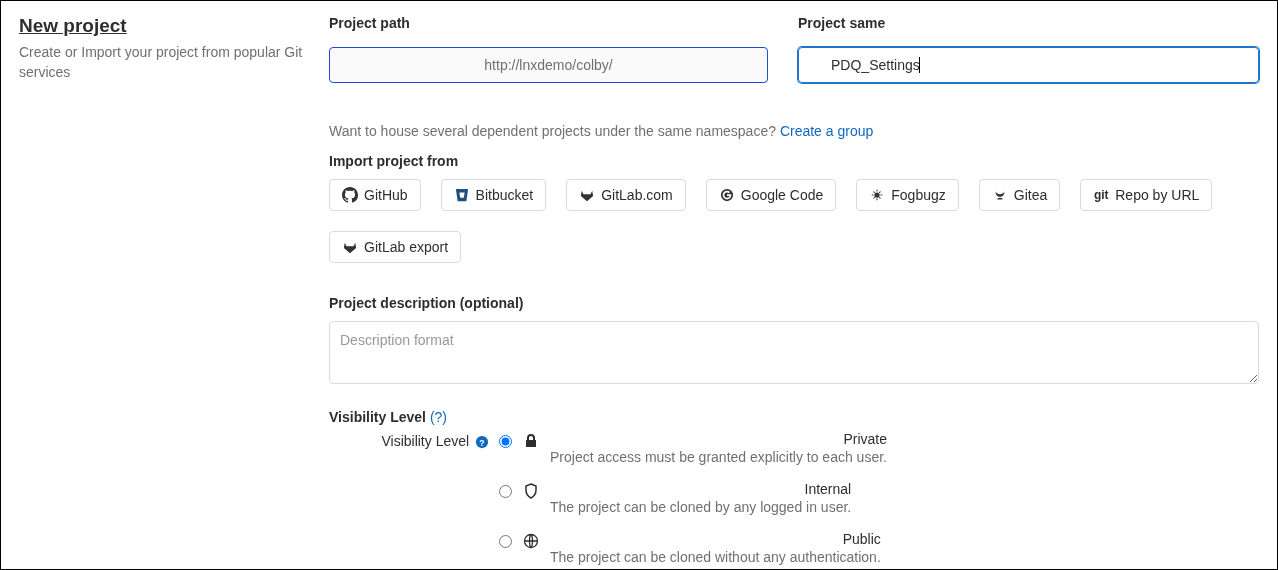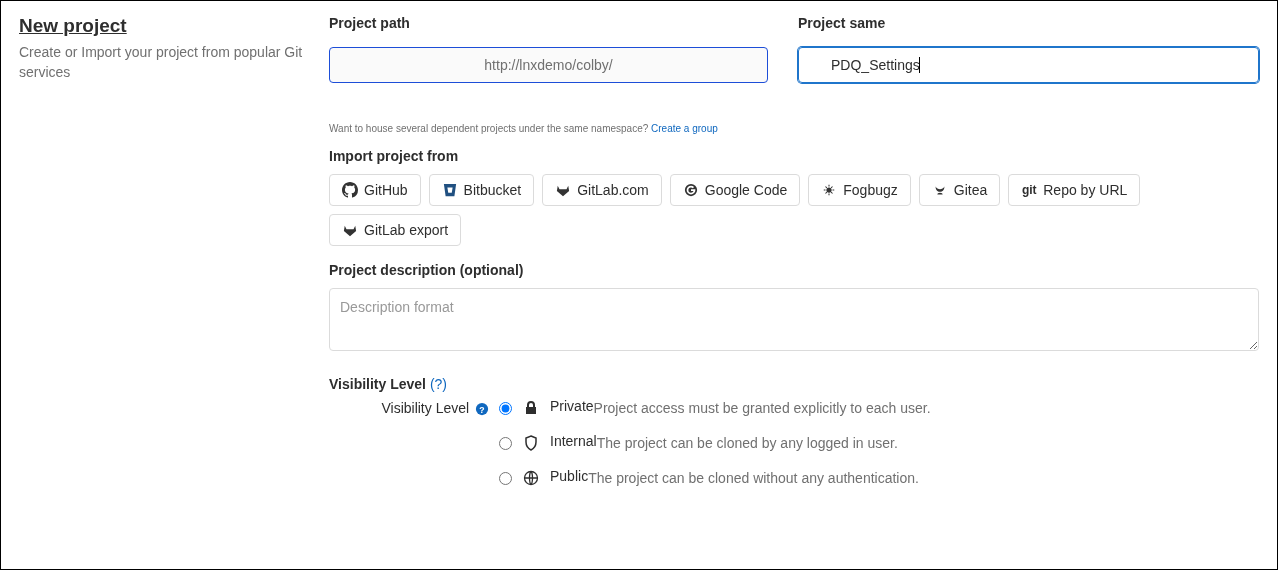--- a/index.html
+++ b/index.html
@@ -67,36 +67,36 @@
     height: 36px;
     padding: 0 10px;
     font-size: 14px;
     outline: none;
     box-shadow: 0 0 0 1px #1f75cb;
   }
   .hint {
     margin-top: 40px;
     margin-bottom: 14px;
     color: #707070;
-    font-size: 10px;
+    font-size: 14px;
   }
   .hint a {
     color: #1068bf;
     text-decoration: none;
   }
   .section-label {
     font-weight: 600;
     font-size: 14px;
     margin-bottom: 10px;
   }
   .import-buttons {
     display: flex;
     flex-wrap: wrap;
-    gap: 8px;
-    margin-bottom: 16px;
+    gap: 20px;
+    margin-bottom: 32px;
   }
   .import-btn {
     border: 1px solid #dbdbdb;
     background: #fff;
     border-radius: 4px;
     padding: 7px 12px;
     font-size: 14px;
     display: inline-flex;
     align-items: center;
     gap: 6px;
@@ -164,20 +164,21 @@
   .vis-opt .opt-icon {
     display: inline-flex;
     width: 18px;
     height: 18px;
     margin-top: 1px;
     align-items: center;
     justify-content: center;
   }
   .vis-opt .opt-text {
     display: flex;
+    flex-direction: column;
     text-align: right;
   }
   .vis-opt .opt-text .opt-title {
     font-size: 14px;
     color: #2e2e2e;
   }
   .vis-opt .opt-text .opt-desc {
     font-size: 14px;
     color: #707070;
     margin-top: 2px;

